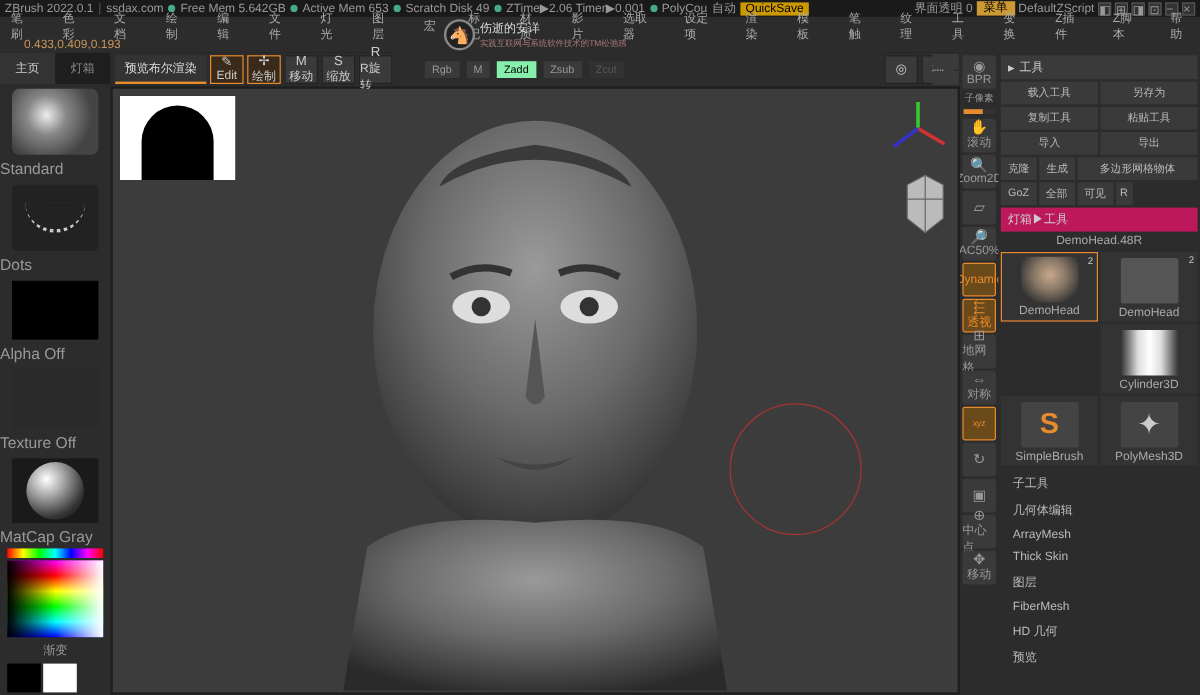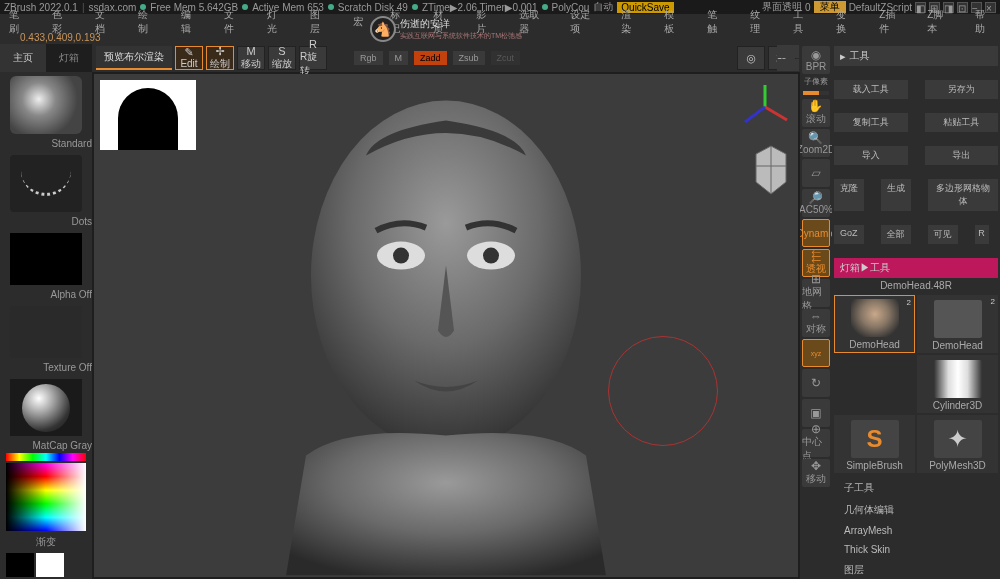--- a/index.html
+++ b/index.html
@@ -13,21 +13,21 @@
 .topbar .sq{width:11px;height:11px;background:#333;border:1px solid #555}
 .menubar{height:16px;background:#2c2c2c;display:flex;align-items:center;padding:0 4px;gap:17px;font-size:10px;color:#aaa}
 .menubar span{padding:0 5px;cursor:pointer}
 .coords{height:14px;padding:2px 20px;font-size:10px;color:#c9955a}
 .main{display:flex;height:535px}
 .left-panel{width:92px;background:#2c2c2c;display:flex;flex-direction:column}
 .left-tabs{display:flex;height:28px;background:#1e1e1e}
 .left-tabs div{flex:1;display:flex;align-items:center;justify-content:center;font-size:10px;color:#888;cursor:pointer}
 .left-tabs .active{background:#333;color:#ccc}
 .thumb{width:72px;height:58px;margin:4px auto;background:#3a3a3a;border-radius:4px;position:relative;cursor:pointer}
-.thumb-label{text-align:right;font-size:10px;color:#999;margin-bottom:2px}
+.thumb-label{text-align:left;font-size:13px;color:#999;margin-bottom:2px}
 .brush-swirl{background:radial-gradient(circle at 40% 40%,#eee 0%,#888 30%,#444 70%);border-radius:6px}
 .dots-thumb{background:#222;display:flex;align-items:center;justify-content:center}
 .dots-arc{width:50px;height:25px;border-bottom:3px dotted #ccc;border-radius:0 0 30px 30px}
 .alpha-thumb{width:72px;height:52px;background:#000;margin:4px auto}
 .tex-thumb{width:72px;height:52px;background:#2a2a2a;margin:4px auto}
 .sphere-thumb{width:72px;height:58px;margin:4px auto;background:#1a1a1a;display:flex;align-items:center;justify-content:center}
 .sphere{width:48px;height:48px;border-radius:50%;background:radial-gradient(circle at 35% 30%,#fff,#aaa 30%,#333 70%,#111)}
 .color-picker{width:80px;height:68px;margin:2px auto;background:linear-gradient(to bottom,#f0f 0%,#f00 20%,#ff0 40%,#0f0 60%,#0ff 80%,#00f 100%);position:relative}
 .color-picker::after{content:"";position:absolute;inset:0;background:linear-gradient(to right,#000,transparent 50%,#fff)}
 .hue-strip{width:80px;height:8px;margin:0 auto;background:linear-gradient(to right,#f00,#ff0,#0f0,#0ff,#00f,#f0f,#f00)}
@@ -36,21 +36,21 @@
 .swatch{width:28px;height:24px}
 .center{flex:1;display:flex;flex-direction:column;background:#1e1e1e;position:relative}
 .center-top{height:28px;background:#2c2c2c;display:flex;align-items:center;padding:0 4px;gap:3px}
 .ct-tab{padding:4px 8px;font-size:10px;color:#999;background:#252525;cursor:pointer}
 .ct-tab.sel{border-bottom:2px solid #e88b2e;color:#ddd;background:#333}
 .ct-icon{width:28px;height:24px;background:#3a3a3a;border:1px solid #222;display:flex;flex-direction:column;align-items:center;justify-content:center;font-size:7px;color:#ccc;cursor:pointer}
 .ct-icon.orange{border:1px solid #e88b2e;background:#3a2a1a}
 .ct-icon .glyph{font-size:11px;line-height:1}
 .mode-row{display:flex;align-items:center;gap:6px;margin-left:24px}
 .mode-btn{padding:2px 6px;background:#3a3a3a;font-size:9px;color:#999;cursor:pointer}
-.mode-btn.active{background:#c2410c;color:#000}
+.mode-btn.active{background:#86efac;color:#000}
 .mode-btn.dim{opacity:.4}
 .slider-lbl{font-size:9px;color:#999}
 .slider{width:100px;height:4px;background:#555;position:relative}
 .slider::after{content:"";position:absolute;left:0;top:-2px;width:25%;height:8px;background:#e88b2e}
 .viewport{flex:1;background:#3c3c3c;position:relative;margin:2px}
 .head-render{position:absolute;left:50%;top:50%;transform:translate(-50%,-48%);width:400px;height:480px}
 .ref-box{position:absolute;top:6px;left:6px;width:96px;height:70px;background:#fff;display:flex;align-items:flex-end;justify-content:center}
 .silhouette{width:60px;height:62px;background:#000;border-radius:30px 30px 0 0}
 .gizmo{position:absolute;top:8px;right:8px;width:50px;height:50px}
 .brush-ring{position:absolute;width:110px;height:110px;border:1px solid #a33;border-radius:50%;right:80px;top:52%}
@@ -58,21 +58,21 @@
 .watermark .circ{width:26px;height:26px;border-radius:50%;background:#222;border:2px solid #888;display:flex;align-items:center;justify-content:center;font-size:14px}
 .wm-sub{font-size:7px;color:#a77}
 .right-strip{width:32px;background:#2c2c2c;display:flex;flex-direction:column;gap:2px;padding:2px;align-items:center}
 .rs-btn{width:28px;height:28px;background:#3a3a3a;border-radius:2px;display:flex;flex-direction:column;align-items:center;justify-content:center;font-size:7px;color:#999;cursor:pointer}
 .rs-btn.orange{background:#6a4a1a;border:1px solid #e88b2e;color:#e88b2e}
 .rs-btn .g{font-size:12px;line-height:1}
 .rs-slider{width:26px;height:4px;background:#333;margin:2px 0}
 .rs-slider::after{content:"";display:block;width:60%;height:100%;background:#e88b2e}
 .right-panel{width:168px;background:#2c2c2c;padding:2px;overflow:hidden}
 .rp-header{background:#3a3a3a;padding:3px 6px;font-size:11px;color:#ccc;display:flex;align-items:center;gap:4px;cursor:pointer}
-.rp-row{display:flex;gap:17px;margin:14px 0}
+.rp-row{display:flex;gap:2px;margin:2px 0}
 .rp-btn{flex:1;background:#3a3a3a;padding:3px 4px;font-size:9px;color:#bbb;text-align:center;cursor:pointer}
 .rp-btn.sm{flex:0 0 auto;padding:3px 6px}
 .rp-btn.r{flex:0 0 14px;padding:3px 0}
 .rp-sub{padding:3px 6px;font-size:10px;color:#ccc;background:#be185d}
 .rp-val{padding:2px 6px;font-size:9px;color:#aaa;display:flex;justify-content:center}
 .tool-grid{display:grid;grid-template-columns:1fr 1fr;gap:2px;padding:2px 0}
 .tool-item{background:#333;height:58px;display:flex;flex-direction:column;align-items:center;justify-content:flex-end;padding:2px;font-size:8px;color:#aaa;position:relative;cursor:pointer}
 .tool-item.sel{border:1px solid #e88b2e}
 .tool-item .cnt{position:absolute;top:2px;right:3px;font-size:8px;color:#ccc}
 .tool-thumb{width:48px;height:38px;background:#444;margin-bottom:2px;border-radius:2px}

